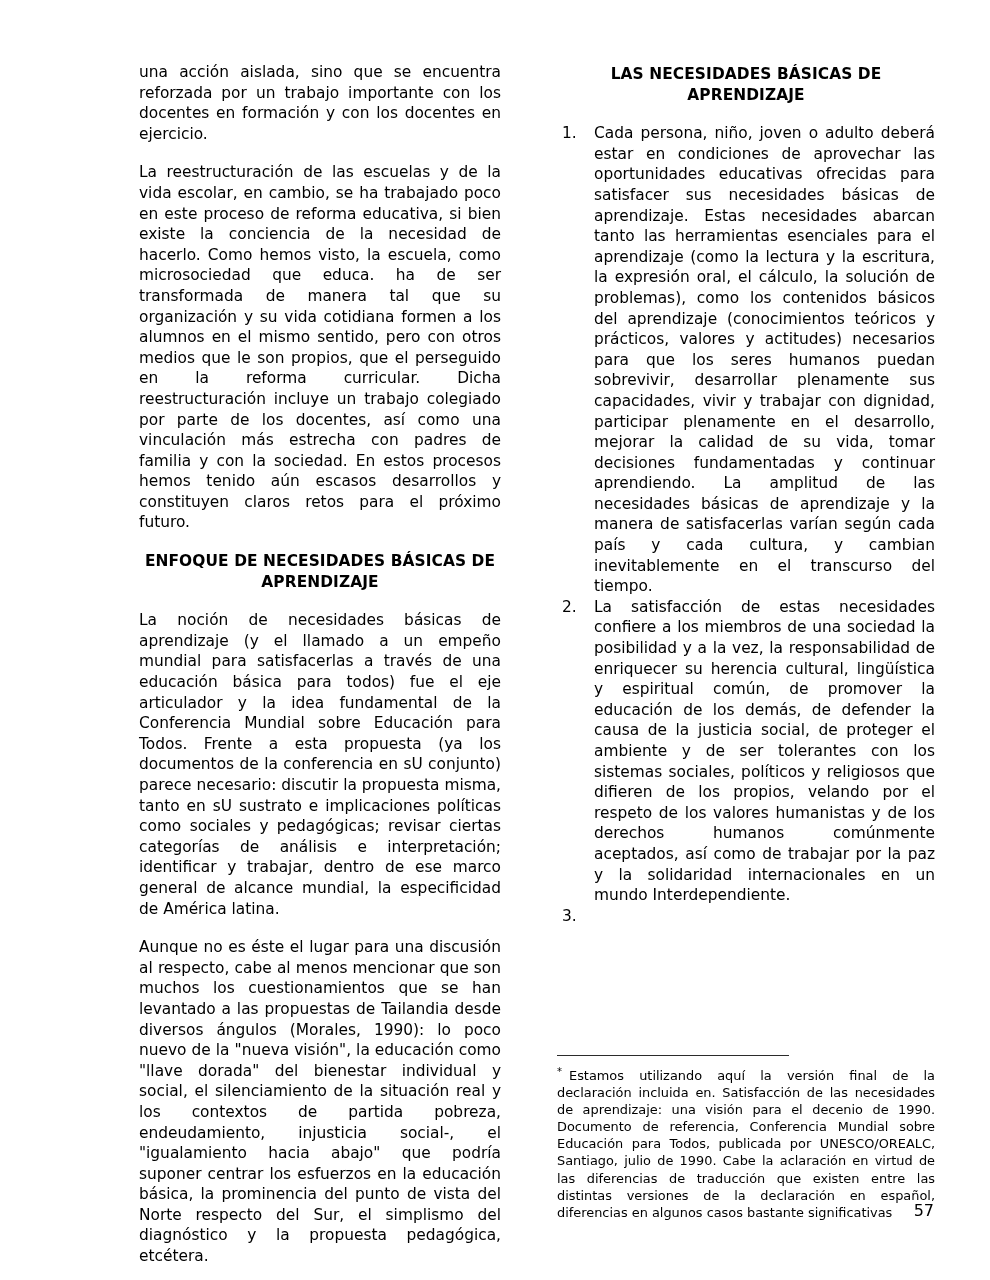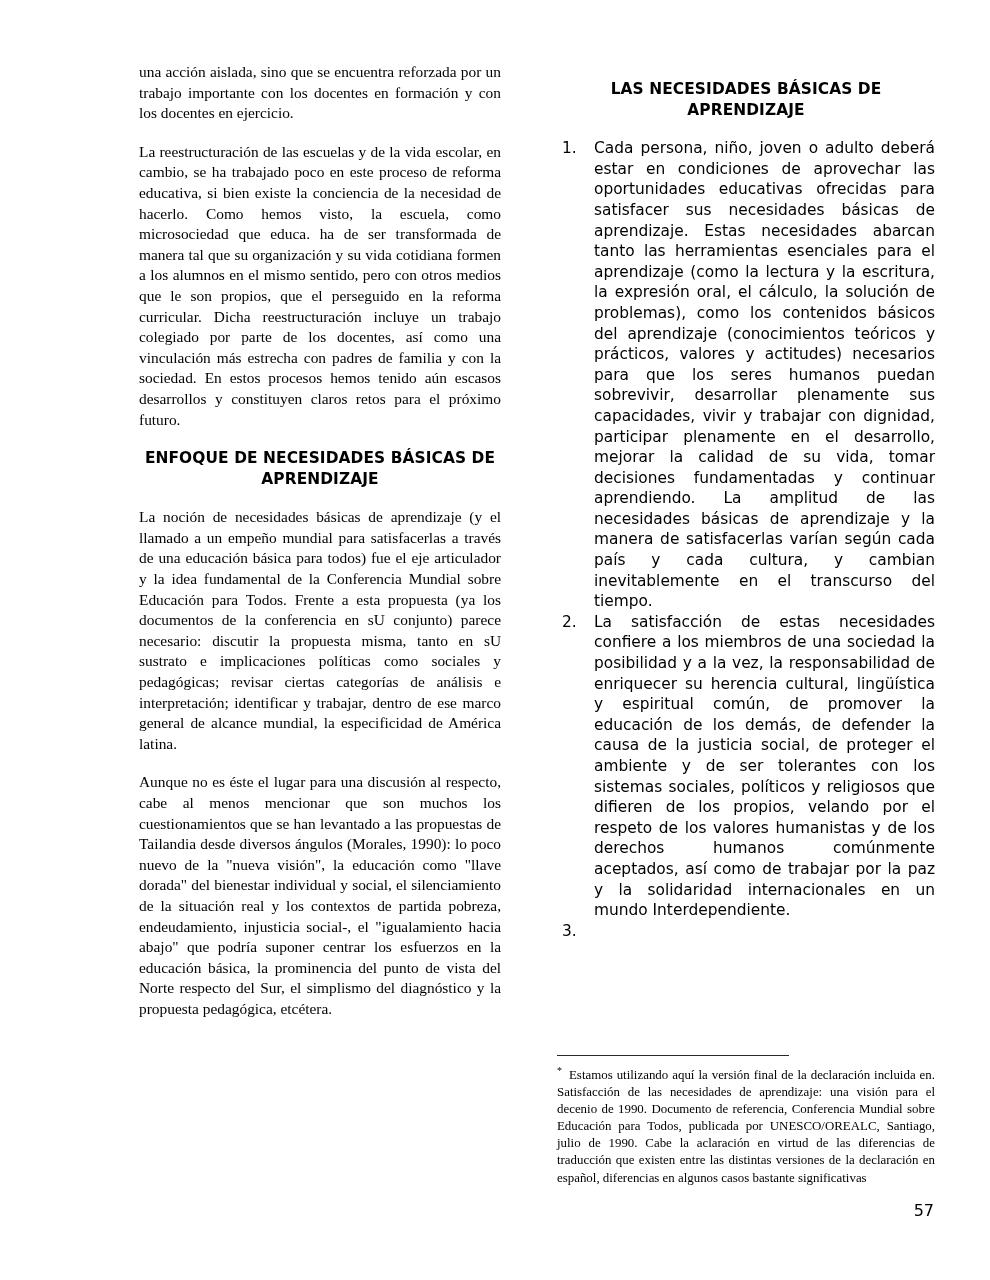--- a/index.html
+++ b/index.html
@@ -40,36 +40,35 @@
 
   
   .para {
     font-size: 15.4px;
     line-height: 20.6px;
     text-align: justify;
     text-justify: inter-word;
     margin: 0 0 18px 0;
     hyphens: none;
     word-spacing: 0px;
-    font-family: Liberation Serif, serif;
   }
   .para.tight {
     margin-bottom: 16px;
   }
 
   .heading {
     font-size: 15.4px;
     line-height: 20.6px;
     font-weight: bold;
     text-align: center;
     margin: 0 0 18px 0;
     letter-spacing: 0.1px;
   }
   .heading.first {
-    margin-top: 17px;
+    margin-top: 2px;
   }
 
   
   .num-list {
     list-style: none;
     margin: 0;
     padding: 0;
   }
   .num-item {
     position: relative;
@@ -102,21 +101,20 @@
     height: 0;
     border-top: 1.6px solid #2b2b2b;
     margin: 0 0 11px 0;
   }
   .footnote-text {
     font-size: 12.9px;
     line-height: 17.1px;
     text-align: justify;
     text-justify: inter-word;
     margin: 0;
-    font-family: Liberation Serif, serif;
   }
   .fn-marker {
     font-size: 10px;
     vertical-align: super;
     line-height: 0;
     padding-right: 7px;
   }
 
   
   sup.ast {

